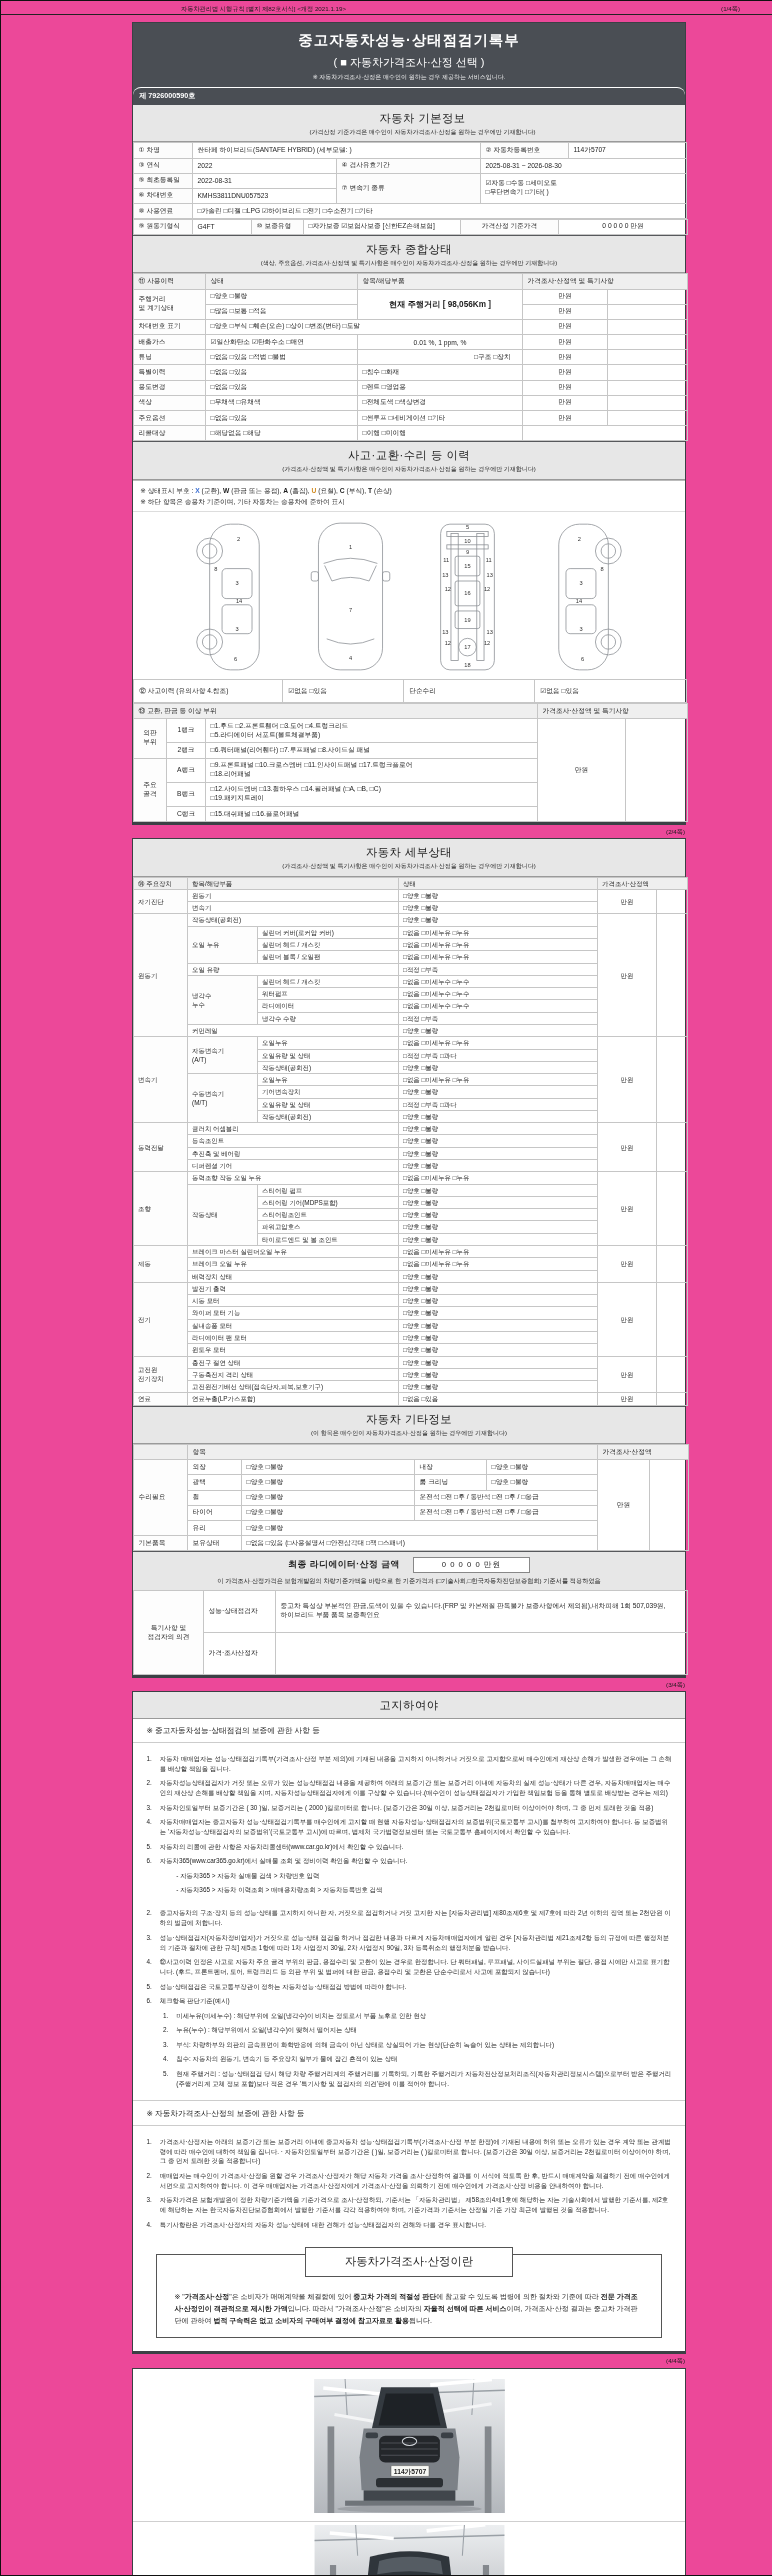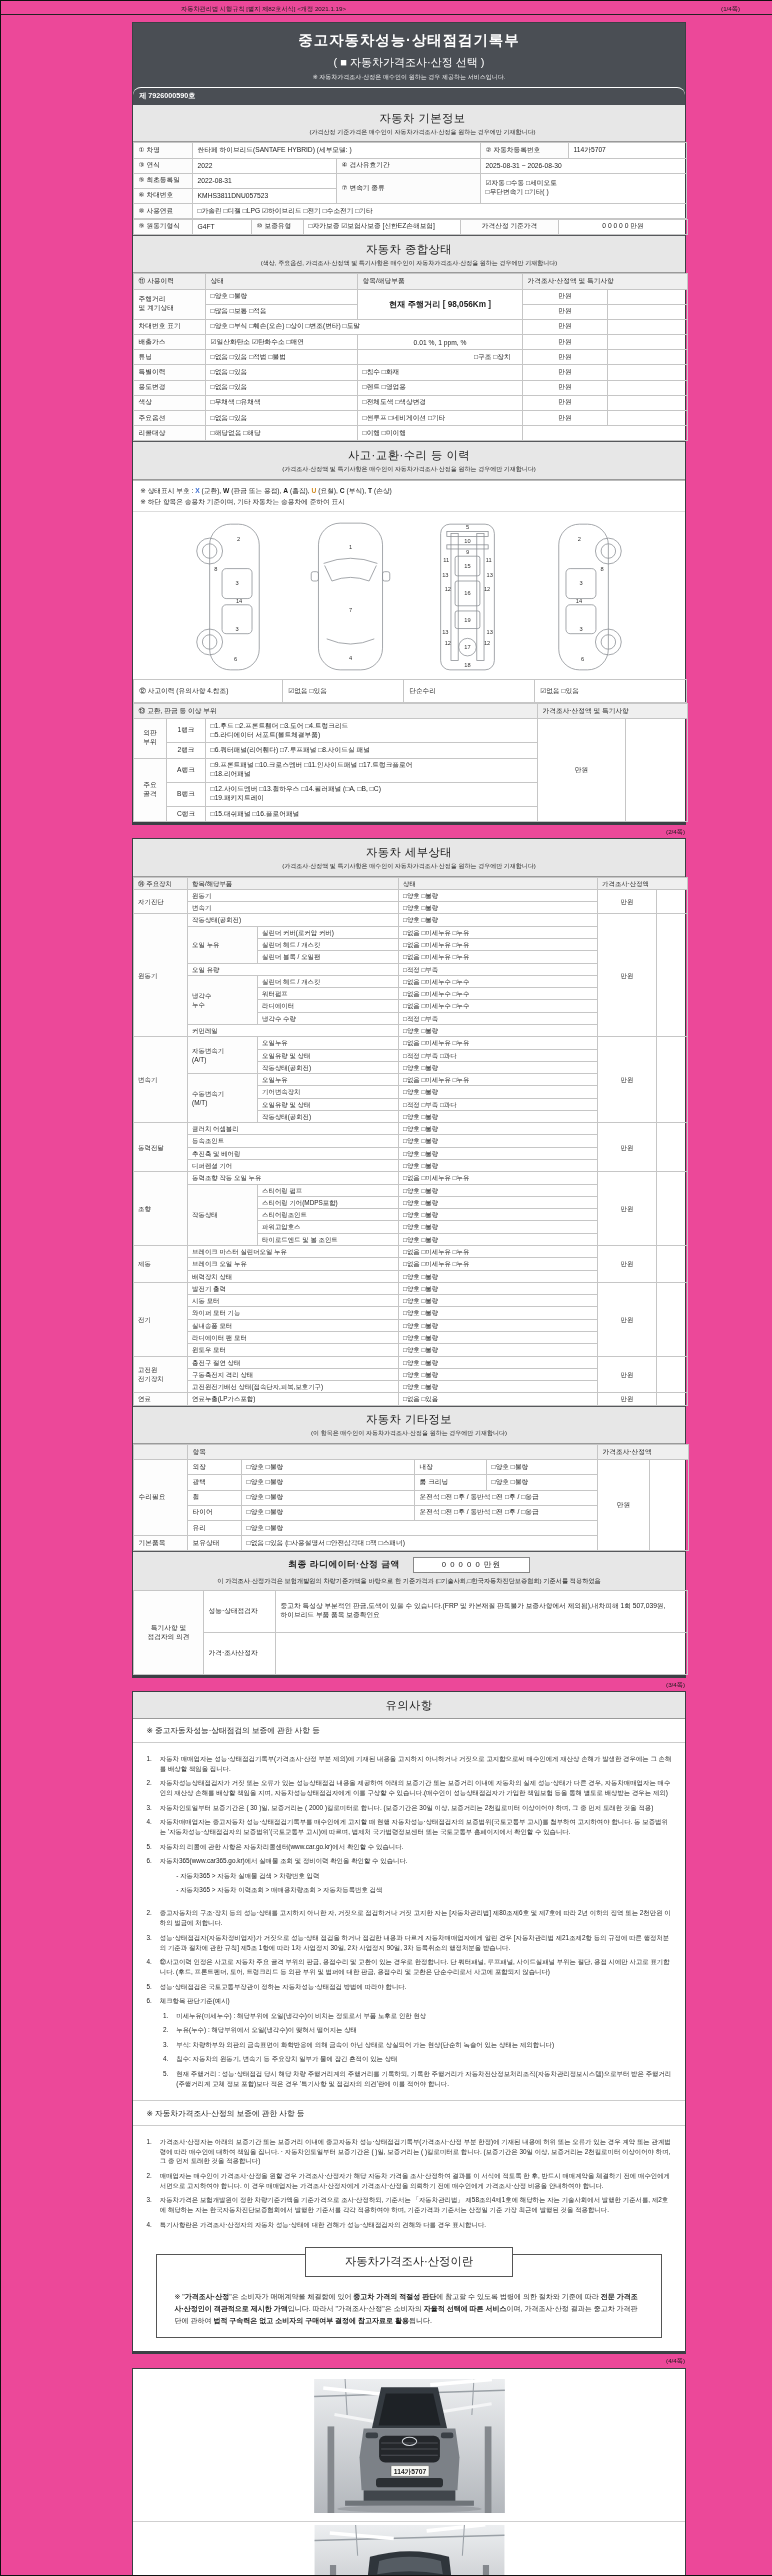--- a/index.html
+++ b/index.html
@@ -694,21 +694,21 @@
               <td class="top">가격·조사산정자</td>
               <td class="top"></td>
             </tr>
           </tbody>
       </table>
     </div>
     <div class="pagemark">(3/4쪽)</div>
 
     <div class="page">
       <div class="sec-head" style="border-top:none;">
-        <div class="sec-title">유의사항</div>
+        <div class="sec-title">고지하여야</div>
       </div>
       <div class="n-sub">※ 중고자동차성능·상태점검의 보증에 관한 사항 등</div>
       <div class="notice-body">
 
           <div class="n-item">
             <span class="n-num">1.</span>
             <span class="n-text">자동차 매매업자는 성능·상태점검기록부(가격조사·산정 부분 제외)에 기재된 내용을 고지하지 아니하거나 거짓으로 고지함으로써 매수인에게 재산상 손해가 발생한 경우에는 그 손해를 배상할 책임을 집니다.</span>
           </div>
 
           <div class="n-item">

